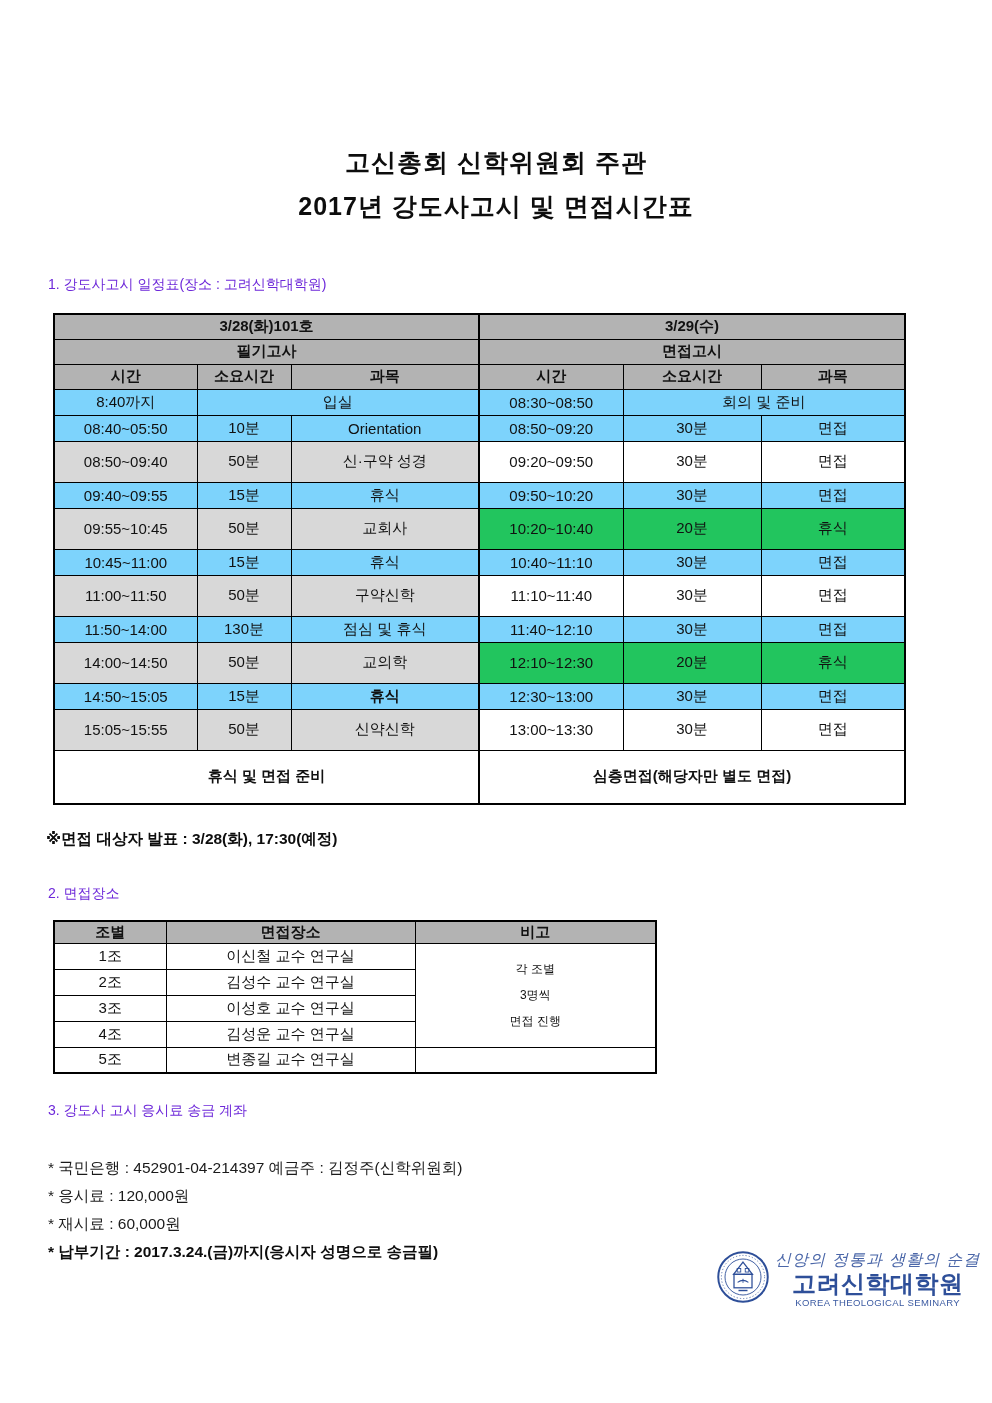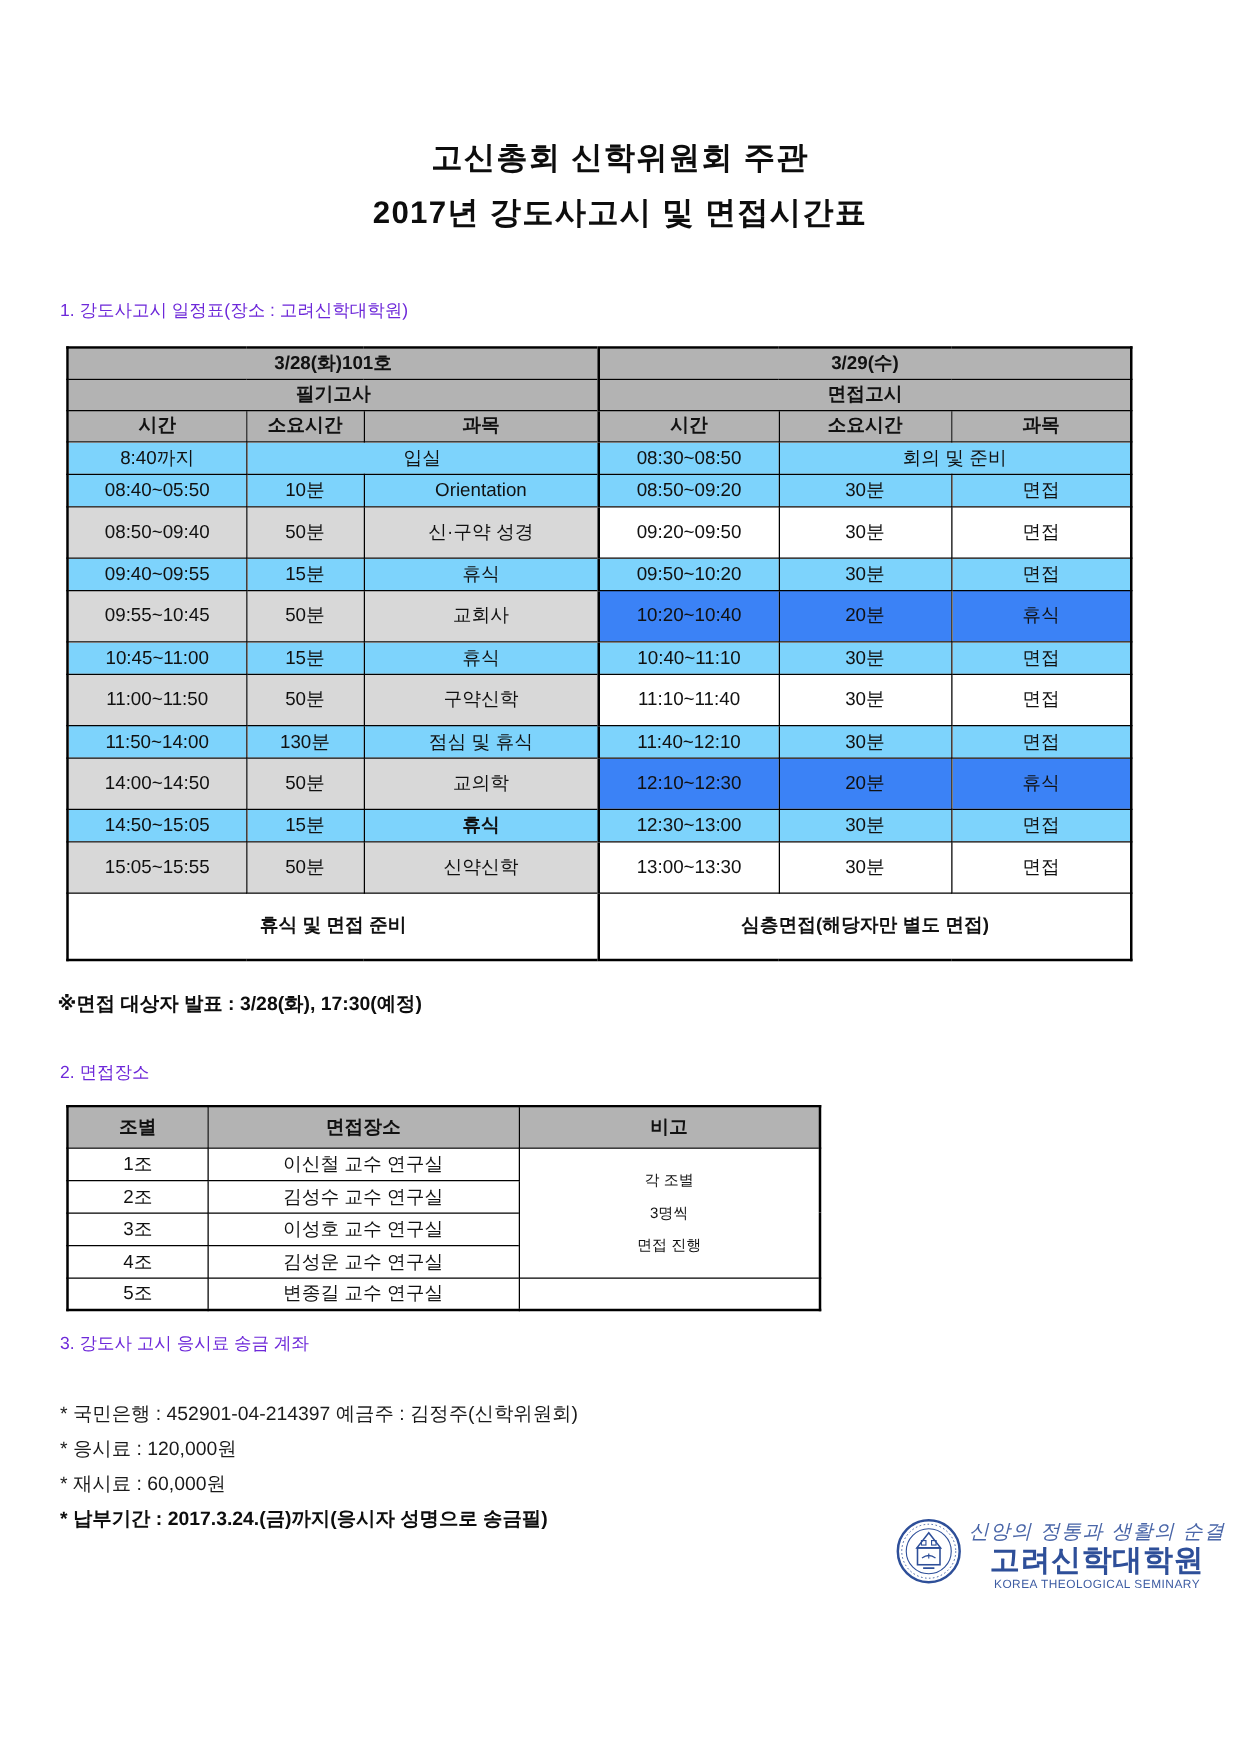--- a/index.html
+++ b/index.html
@@ -1,21 +1,21 @@
 <!DOCTYPE html>
 <html><head>
 <meta charset="utf-8">
 <style>
   * { box-sizing: border-box; }
   html,body { margin:0; padding:0; }
   body {
     width:992px; height:1403px; background:#ffffff; position:relative;
     font-family:"Liberation Sans","DejaVu Sans",sans-serif; color:#111;
   }
-  .page { position:absolute; inset:0; background:#fff; overflow:hidden; }
+  .page { position:absolute; inset:0; background:#fff; overflow:hidden;margin-top:36px; }
 
   .titles {
     position:absolute; top:104px; left:0; width:100%;
     text-align:center; font-weight:bold; font-size:25px; line-height:44px;
     letter-spacing:1px; color:#0d0d0d;
   }
 
   .sec-heading { position:absolute; left:48px; font-size:14px; color:#6d28d9; }
   .sec1-heading { top:240px; }
   .sec2-heading { top:849px; }
@@ -27,27 +27,27 @@
   th { font-weight:bold; background:#b3b3b3; }
 
   
   .schedule { top:277px; left:53px; width:851px; border:2px solid #000; }
   .schedule tr.h  th { height:25px; }
   .schedule tr.w  td { height:26px; background:#7dd3fc; }
   .schedule tr.g  td { height:41px; }
   .schedule tr.f  td { height:54px; font-weight:bold; background:#fff; }
   .schedule td.mid, .schedule th.mid { border-left:2px solid #000; }
   .schedule td.gl { background:#d8d8d8; }
-  .schedule td.gr { background:#3b82f6; }
+  .schedule td.gr { background:#22c55e; }
   .schedule td.plain { background:#fff; }
   .schedule td.b { font-weight:bold; }
 
   
   .rooms { top:884px; left:53px; width:602px; border:2px solid #000; }
-  .rooms th { height:33px; }
+  .rooms th { height:22px; }
   .rooms td { height:26px; background:#fff; }
   .rooms td.remark { line-height:26px; font-size:12px; }
 
   .note {
     position:absolute; top:793px; left:46px;
     font-size:15.5px; font-weight:bold; color:#0d0d0d;
   }
 
   .fees { position:absolute; top:1118px; left:48px; font-size:15.5px; line-height:28px; color:#1a1a1a; }
   .fees .bold { font-weight:bold; color:#0d0d0d; }

